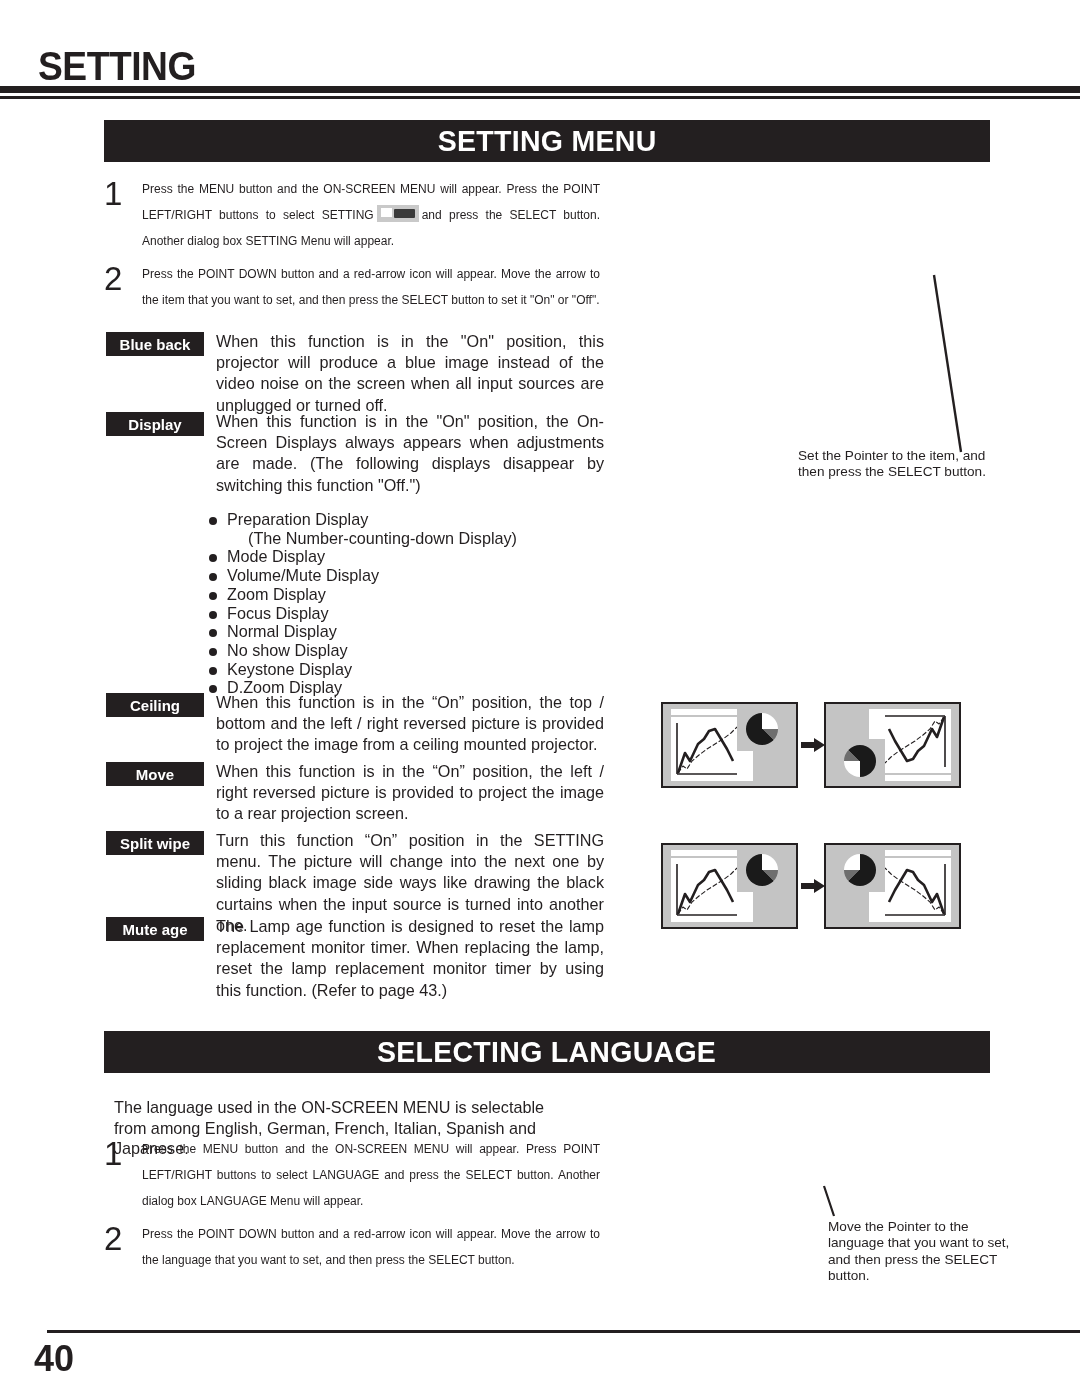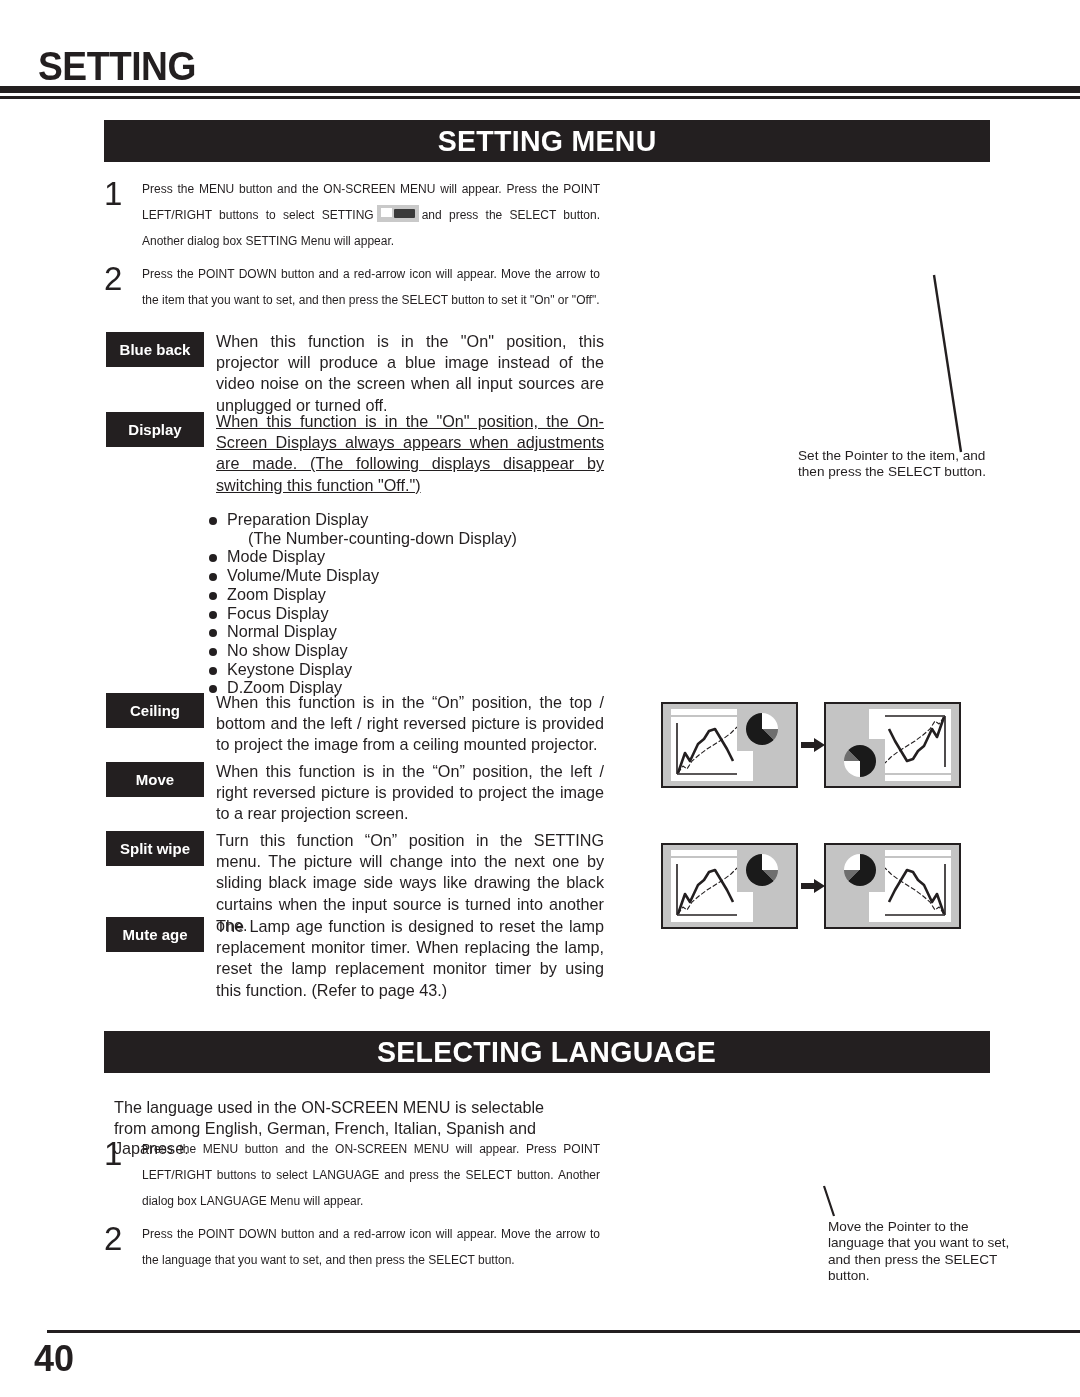--- a/index.html
+++ b/index.html
@@ -112,42 +112,42 @@
     width: 21px; height: 9px;
     background: #3a3a3a;
     border-radius: 1px;
   }
 
   
   .func-row { position: absolute; display: flex; }
   .func-tag {
     flex: 0 0 98px;
     width: 98px;
-    height: 35px;
+    height: 24px;
     background: #231f20;
     color: #ffffff;
     font-size: 15px;
     font-weight: bold;
     display: flex;
     align-items: center;
     justify-content: center;
     margin-right: 12px;
     margin-top: 1px;
   }
   .func-text {
     width: 388px;
     font-size: 16.2px;
     line-height: 21.2px;
     text-align: justify;
     text-align-last: left;
   }
   .func-text p { margin: 0; }
 
   #func-blue-back { left: 106px; top: 331px; }
-  #func-display   { left: 106px; top: 411px; text-decoration: underline; }
+  #func-display   { left: 106px; top: 411px; }
   #func-ceiling   { left: 106px; top: 692px; }
   #func-rear      { left: 106px; top: 761px; }
   #func-split-wipe{ left: 106px; top: 830px; }
   #func-lamp-age  { left: 106px; top: 916px; }
 
   
   #display-bullet-list {
     position: absolute;
     left: 208px;
     top: 510px;

